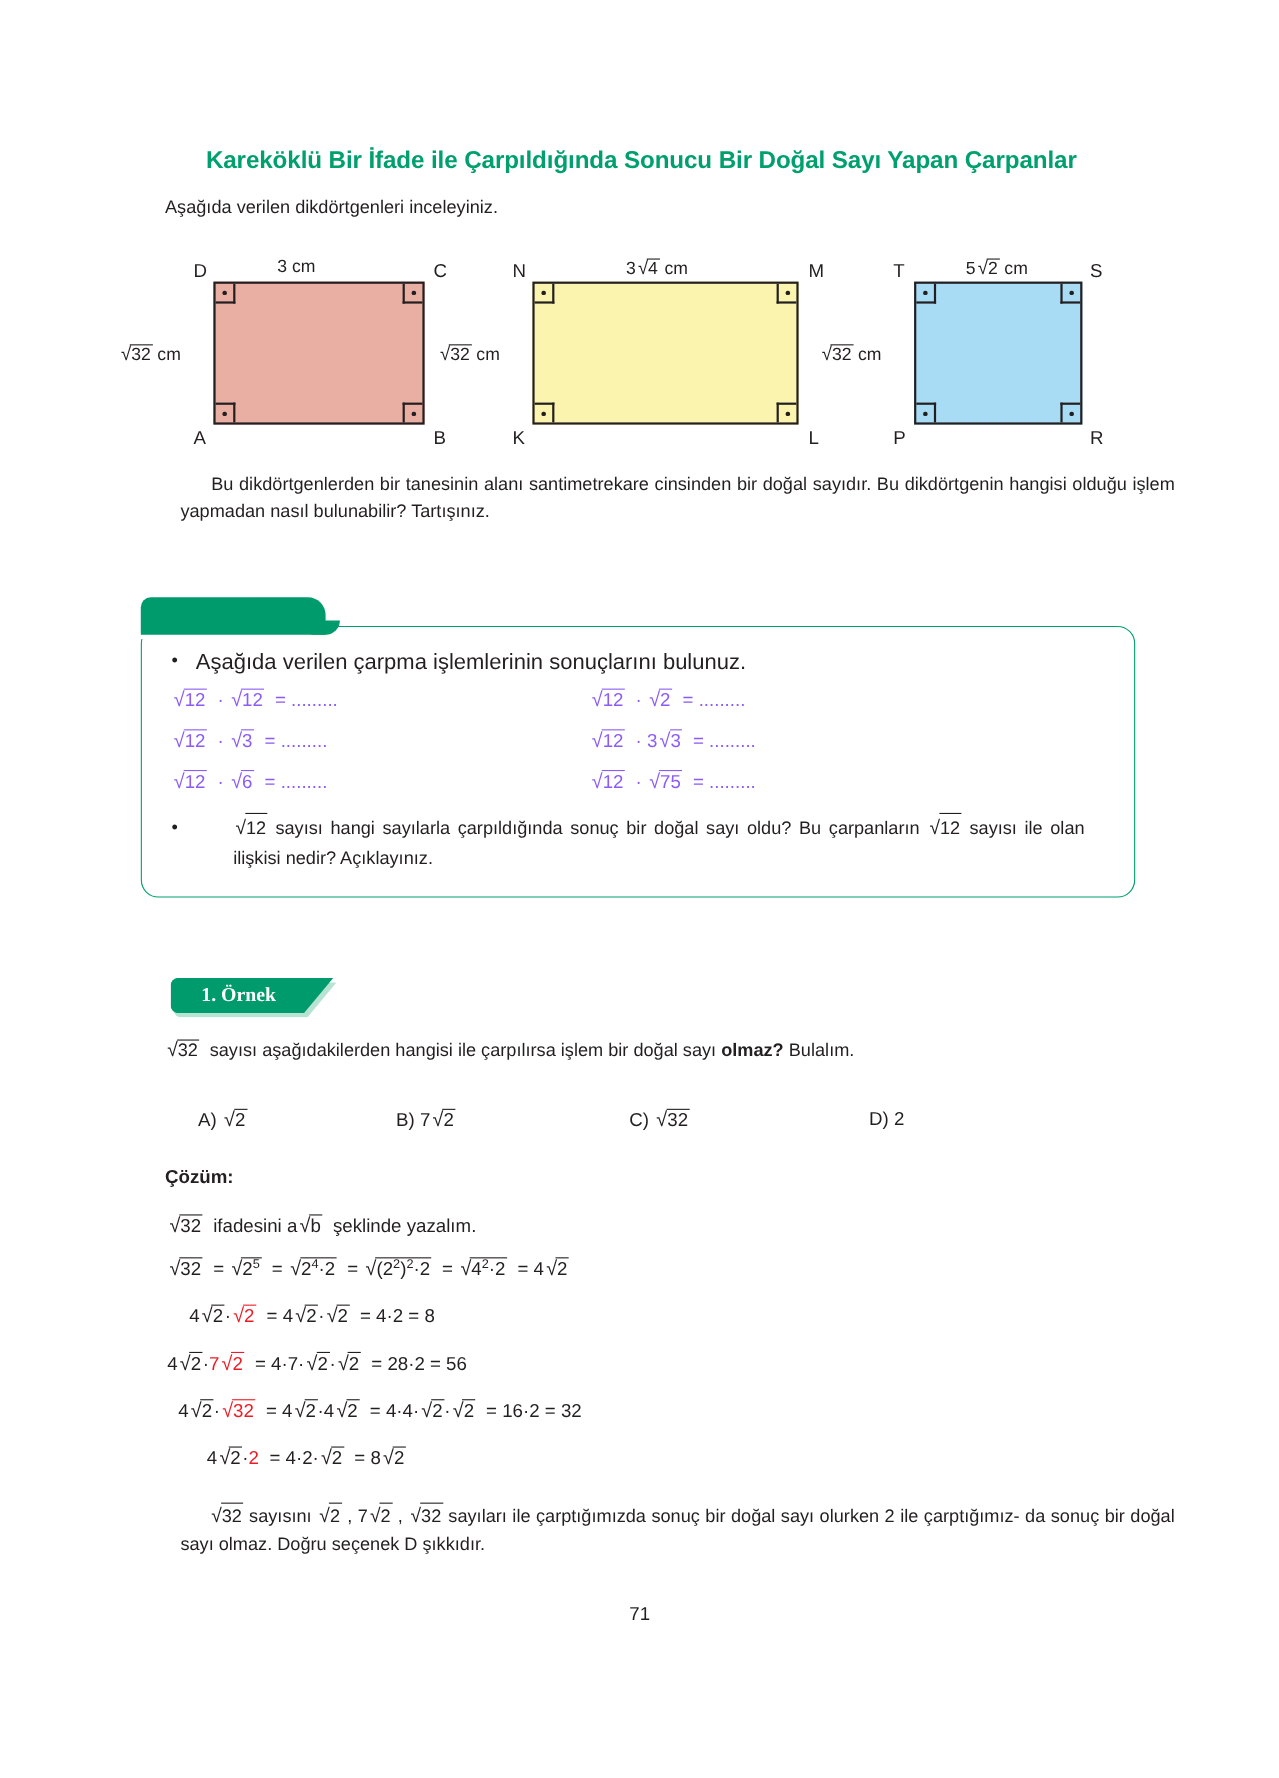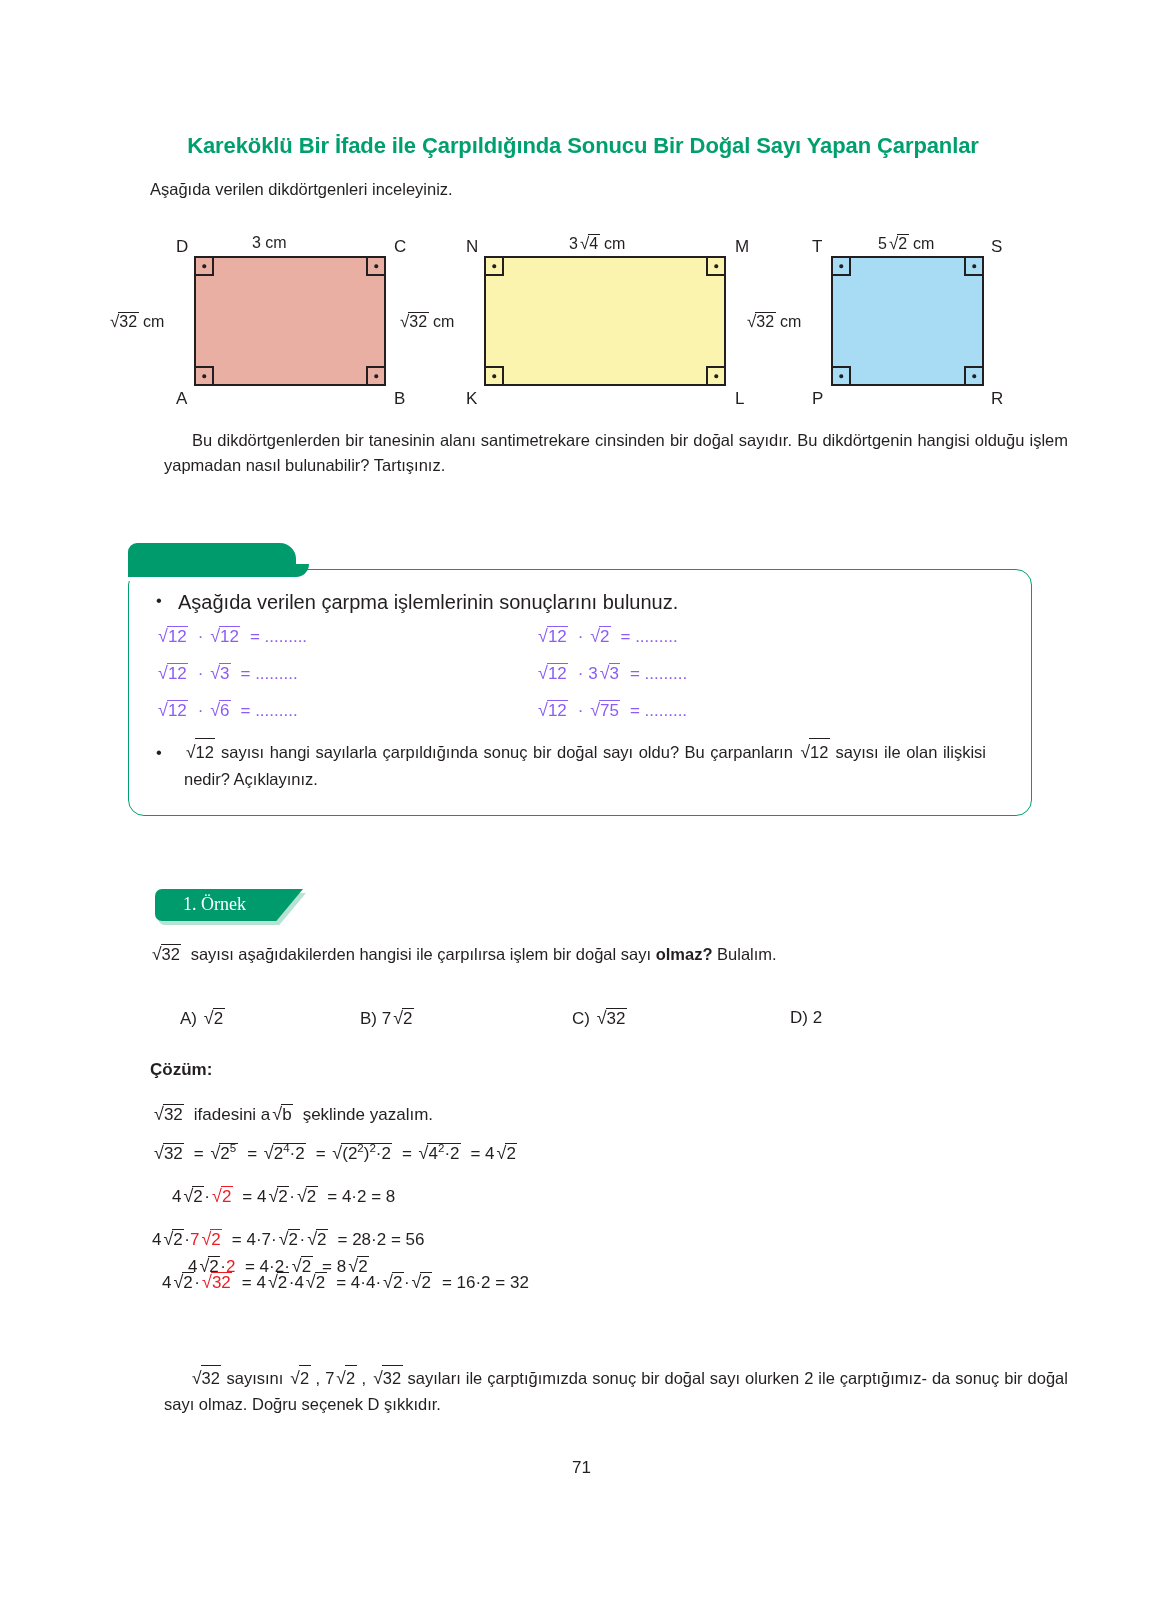--- a/index.html
+++ b/index.html
@@ -235,21 +235,21 @@
     left: 0; top: 0;
     width: 148px; height: 32px;
     background: #009b6c;
     border-radius: 7px 0 0 7px;
     clip-path: polygon(0 0, 100% 0, 82% 100%, 0 100%);
   }
   .ornek-label {
     position: absolute;
     left: 28px; top: 5px;
     font-family: "Liberation Serif", serif;
-    font-weight: normal;
+    font-weight: bold;
     font-size: 18px;
     color: #ffffff;
   }
 
   .q-line {
     position: absolute;
     left: 150px; top: 944px;
     font-size: 16.5px;
     color: #231f20;
     white-space: nowrap;
@@ -402,21 +402,21 @@
       &nbsp;·&nbsp;<span>3</span><span class="sqrt"><span class="rad">√</span><span class="val">3</span></span>
       &nbsp;=&nbsp;<span>.........</span>
     </div>
     <div class="expr" style="left:408px; top:157px;">
       <span class="sqrt"><span class="rad">√</span><span class="val">12</span></span>
       &nbsp;·&nbsp;<span></span><span class="sqrt"><span class="rad">√</span><span class="val">75</span></span>
       &nbsp;=&nbsp;<span>.........</span>
     </div>
 
     <span class="bullet-dot" style="left:28px; top:200px;">•</span>
-    <div class="etk-bullet2" style="left:0; padding-left:56px; text-indent:0;">
+    <div class="etk-bullet2" style="left:0; padding-left:84px; text-indent:0;">
       <span class="sqrt"><span class="rad">√</span><span class="val">12</span></span>
       <span>sayısı hangi sayılarla çarpıldığında sonuç bir doğal sayı oldu? Bu çarpanların</span>
       <span class="sqrt"><span class="rad">√</span><span class="val">12</span></span>
       <span>sayısı ile olan ilişkisi nedir? Açıklayınız.</span>
     </div>
   </div>
 
   <div class="ornek-badge">
     <div class="ornek-shadow"></div>
     <div class="ornek-main"></div>
@@ -472,21 +472,21 @@
     &nbsp;=&nbsp;28·2 = 56
   </div>
 
   <div class="sol-line" style="left:162px; top:1272px;">
     4<span class="sqrt"><span class="rad">√</span><span class="val">2</span></span>·<span class="sqrt red"><span class="rad">√</span><span class="val">32</span></span>
     &nbsp;=&nbsp;4<span class="sqrt"><span class="rad">√</span><span class="val">2</span></span>·4<span class="sqrt"><span class="rad">√</span><span class="val">2</span></span>
     &nbsp;=&nbsp;4·4·<span class="sqrt"><span class="rad">√</span><span class="val">2</span></span>·<span class="sqrt"><span class="rad">√</span><span class="val">2</span></span>
     &nbsp;=&nbsp;16·2 = 32
   </div>
 
-  <div class="sol-line" style="left:188px; top:1256px;">
+  <div class="sol-line" style="left:188px; top:1315px;">
     4<span class="sqrt"><span class="rad">√</span><span class="val">2</span></span>·<span class="red">2</span>
     &nbsp;=&nbsp;4·2·<span class="sqrt"><span class="rad">√</span><span class="val">2</span></span>
     &nbsp;=&nbsp;8<span class="sqrt"><span class="rad">√</span><span class="val">2</span></span>
   </div>
 
   <div class="para" style="left:128px; top:1365px; width:904px;">
     <span style="display:inline-block; width:26px;"></span><span class="sqrt"><span class="rad">√</span><span class="val">32</span></span>
     <span>sayısını</span>
     <span class="sqrt"><span class="rad">√</span><span class="val">2</span></span> ,
     7<span class="sqrt"><span class="rad">√</span><span class="val">2</span></span> ,

